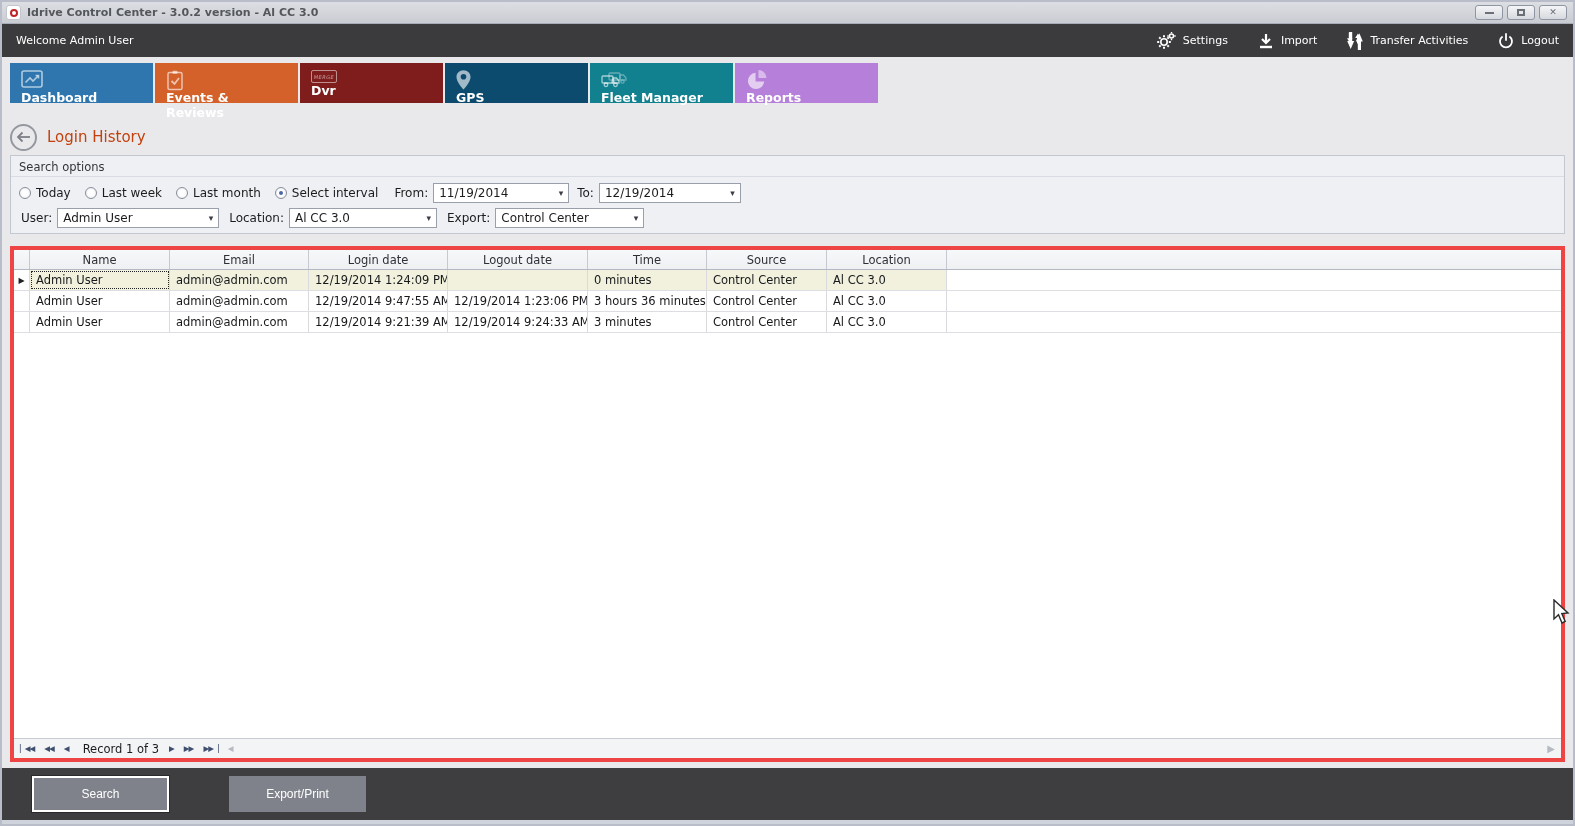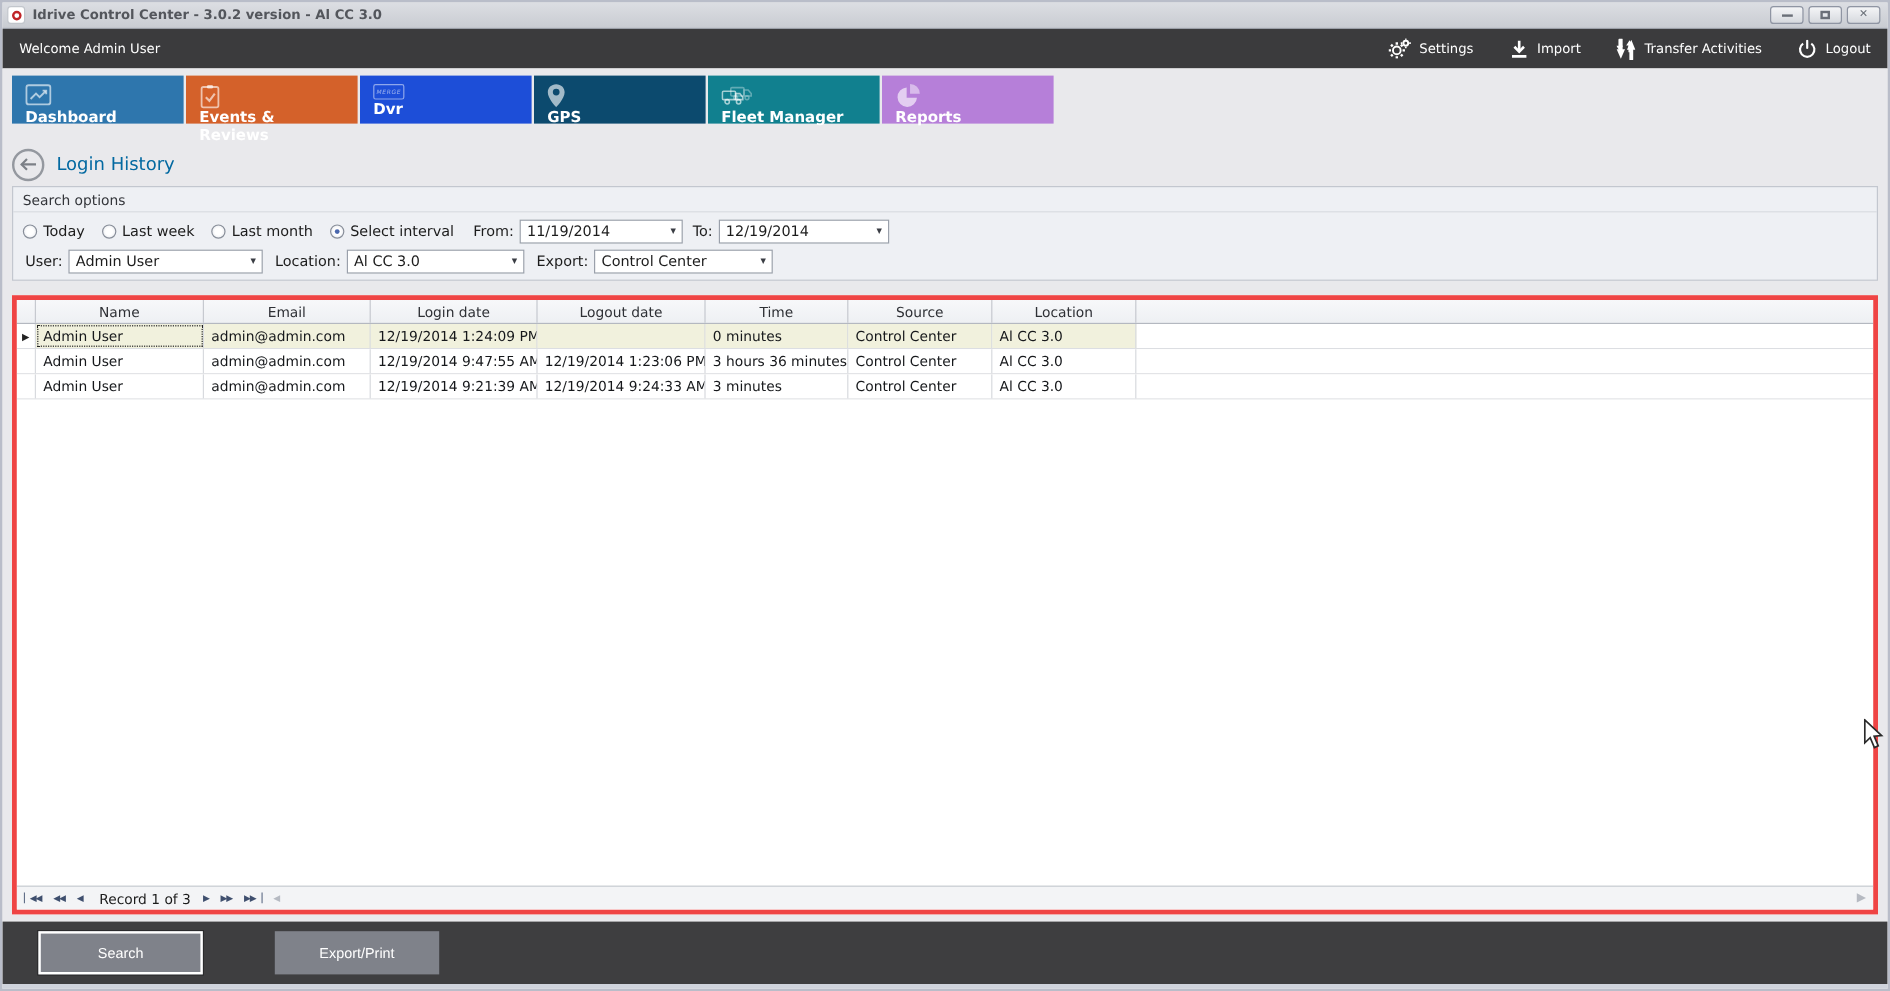--- a/index.html
+++ b/index.html
@@ -39,21 +39,21 @@
           display:flex; flex-direction:column; justify-content:space-between; }
   .tile-icon { height:20px; color:rgba(255,255,255,0.62); }
   .tile-label { font-weight:bold; font-size:12.5px; }
   .dvr-box { width:26px; height:13px; border:1px solid rgba(255,255,255,0.5); border-radius:2px;
              font-size:5px; font-style:italic; color:rgba(255,255,255,0.55);
              display:flex; align-items:center; justify-content:center; letter-spacing:0.5px; }
 
   .page-title-row { height:32px; flex:0 0 32px; margin-top:6px; display:flex; align-items:center; gap:10px; }
   .back-btn { width:27px; height:27px; border:2px solid #94989f; border-radius:50%;
               display:flex; align-items:center; justify-content:center; background:transparent; color:#7c8087; }
-  .page-title { font-size:15px; color:#0369a1; }
+  .page-title { font-size:15px; color:#c2410c; }
 
   .search-panel { flex:0 0 74px; margin-top:2px; border:1px solid #c3c7cf; background:#eef0f4; }
   .sp-header { height:21px; padding:4px 8px 0 8px; font-size:11.5px; color:#33353a; border-bottom:1px solid #d9dce2; }
   .sp-body { padding:4px 8px 4px 8px; }
   .sp-row { height:23px; display:flex; align-items:center; }
   .radio-item { display:flex; align-items:center; gap:5px; margin-right:14px; }
   .radio { width:12px; height:12px; border:1px solid #898f9a; border-radius:50%;
            background:radial-gradient(#ffffff 40%, #dfe2e8); position:relative; }
   .radio.checked::after { content:""; position:absolute; left:3px; top:3px; width:4px; height:4px;
            border-radius:50%; background:#4a67ad; }
@@ -195,21 +195,21 @@
       <div class="tile" style="background-color: rgb(212, 97, 42);">
         <span class="tile-icon">
           <svg width="18" height="21" viewBox="0 0 18 21" fill="none" stroke="currentColor" stroke-width="1.5">
             <rect x="2" y="2.5" width="14" height="17" rx="1.5"></rect>
             <rect x="6.5" y="0.8" width="5" height="3" rx="1" fill="currentColor" stroke="none"></rect>
             <path d="M5.5 11l3 3 4.5-6" stroke-width="1.8"></path>
           </svg>
         </span>
         <span class="tile-label">Events &amp; Reviews</span>
       </div>
-      <div class="tile" style="background-color: #1d4ed8;">
+      <div class="tile" style="background-color: #7f1d1d;">
         <span class="tile-icon">
           <span class="dvr-box">MERGE</span>
         </span>
         <span class="tile-label">Dvr</span>
       </div>
       <div class="tile" style="background-color: #0c4a6e;">
         <span class="tile-icon">
           <svg width="15" height="20" viewBox="0 0 16 21" fill="currentColor">
             <path d="M8 0C3.6 0 .5 3.2.5 7.2.5 13 8 20.5 8 20.5S15.5 13 15.5 7.2C15.5 3.2 12.4 0 8 0zm0 10a3 3 0 1 1 0-6 3 3 0 0 1 0 6z"></path>
           </svg>

